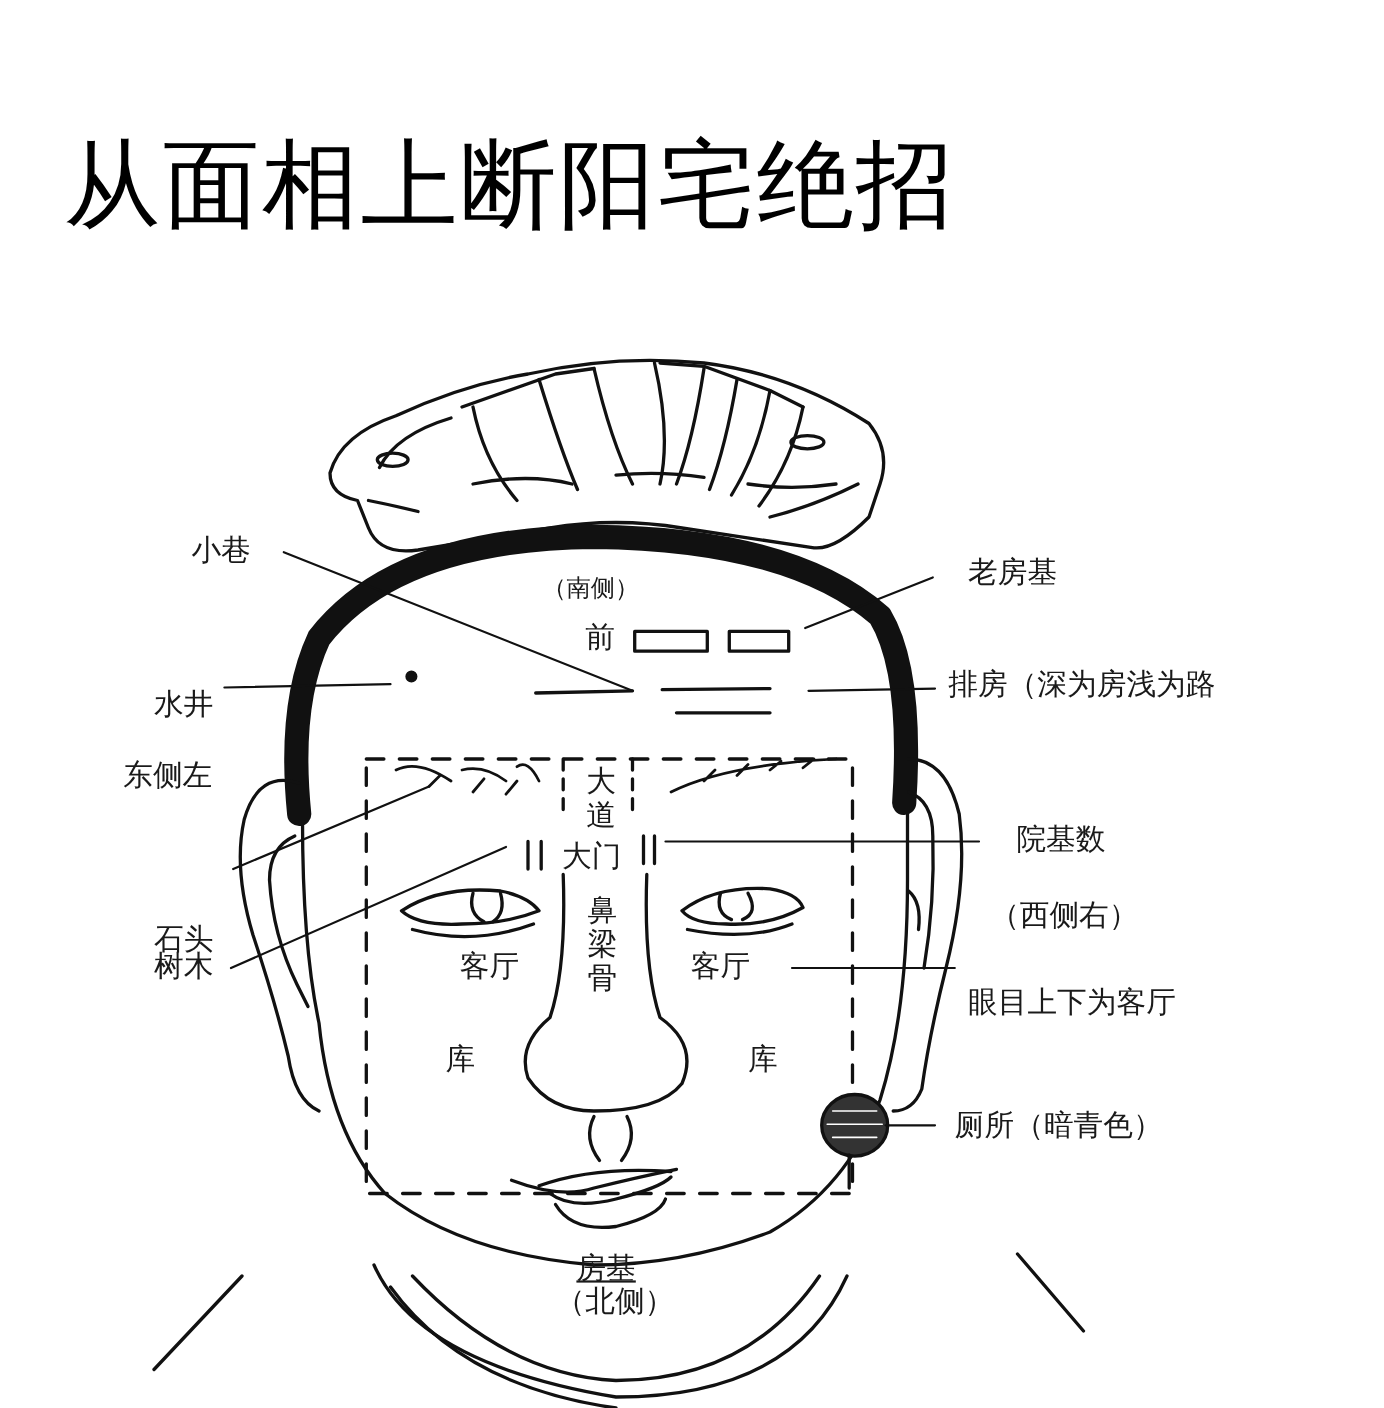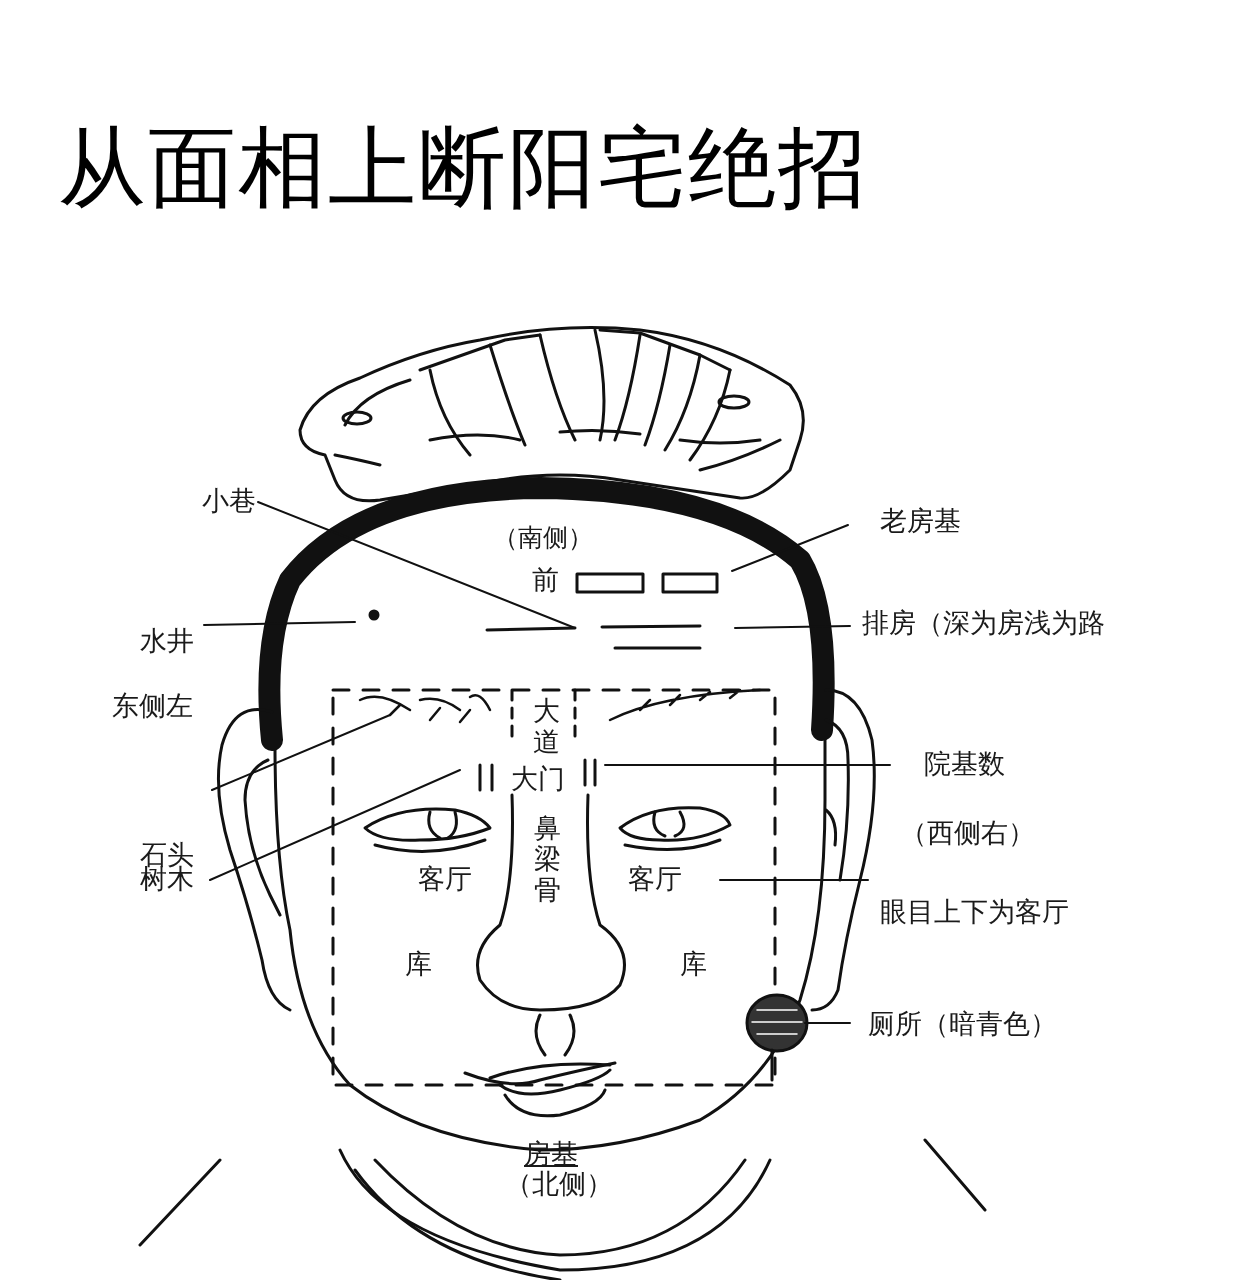--- a/index.html
+++ b/index.html
@@ -95,22 +95,22 @@
     <path d="M204 625 L355 622"></path>
     <path d="M735 628 L850 626"></path>
     <path d="M212 790 L390 715"></path>
     <path d="M210 880 L460 770"></path>
     <path d="M605 765 L890 765"></path>
     <path d="M720 880 L868 880"></path>
     <path d="M805 1023 L850 1023"></path>
   </g>
 </svg>
 
-<div class="lbl" style="left:202px; top:487px;">小巷</div>
-<div class="lbl" style="left:493px; top:525px; font-size:25px;">（南侧）</div>
+<div class="lbl" style="left:174px; top:487px;">小巷</div>
+<div class="lbl" style="left:493px; top:525px; font-size:22px;">（南侧）</div>
 <div class="lbl" style="left:532px; top:566px;">前</div>
 <div class="lbl" style="left:880px; top:507px;">老房基</div>
 <div class="lbl" style="left:140px; top:627px;">水井</div>
 <div class="lbl" style="left:862px; top:609px;">排房（深为房浅为路</div>
 <div class="lbl" style="left:112px; top:692px;">东侧左</div>
 <div class="vlbl" style="left:530px; top:695px;">大道</div>
 <div class="lbl" style="left:511px; top:765px;">大门</div>
 <div class="lbl" style="left:924px; top:750px;">院基数</div>
 <div class="lbl" style="left:900px; top:819px;">（西侧右）</div>
 <div class="lbl" style="left:140px; top:800px;margin-top:41px;">石头</div>

